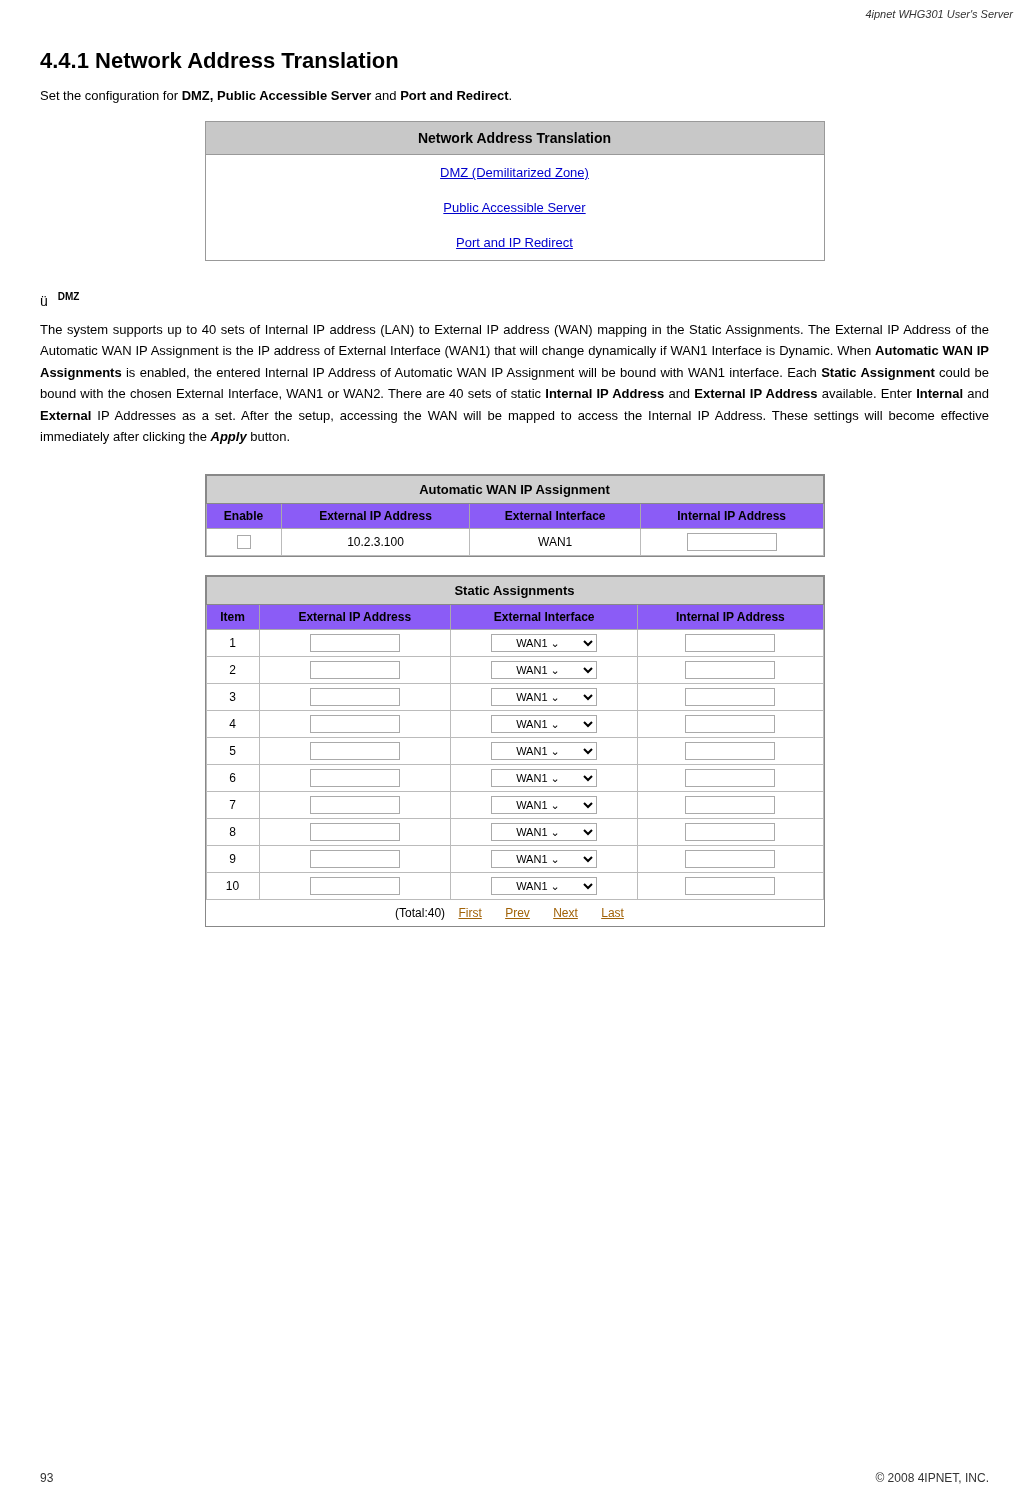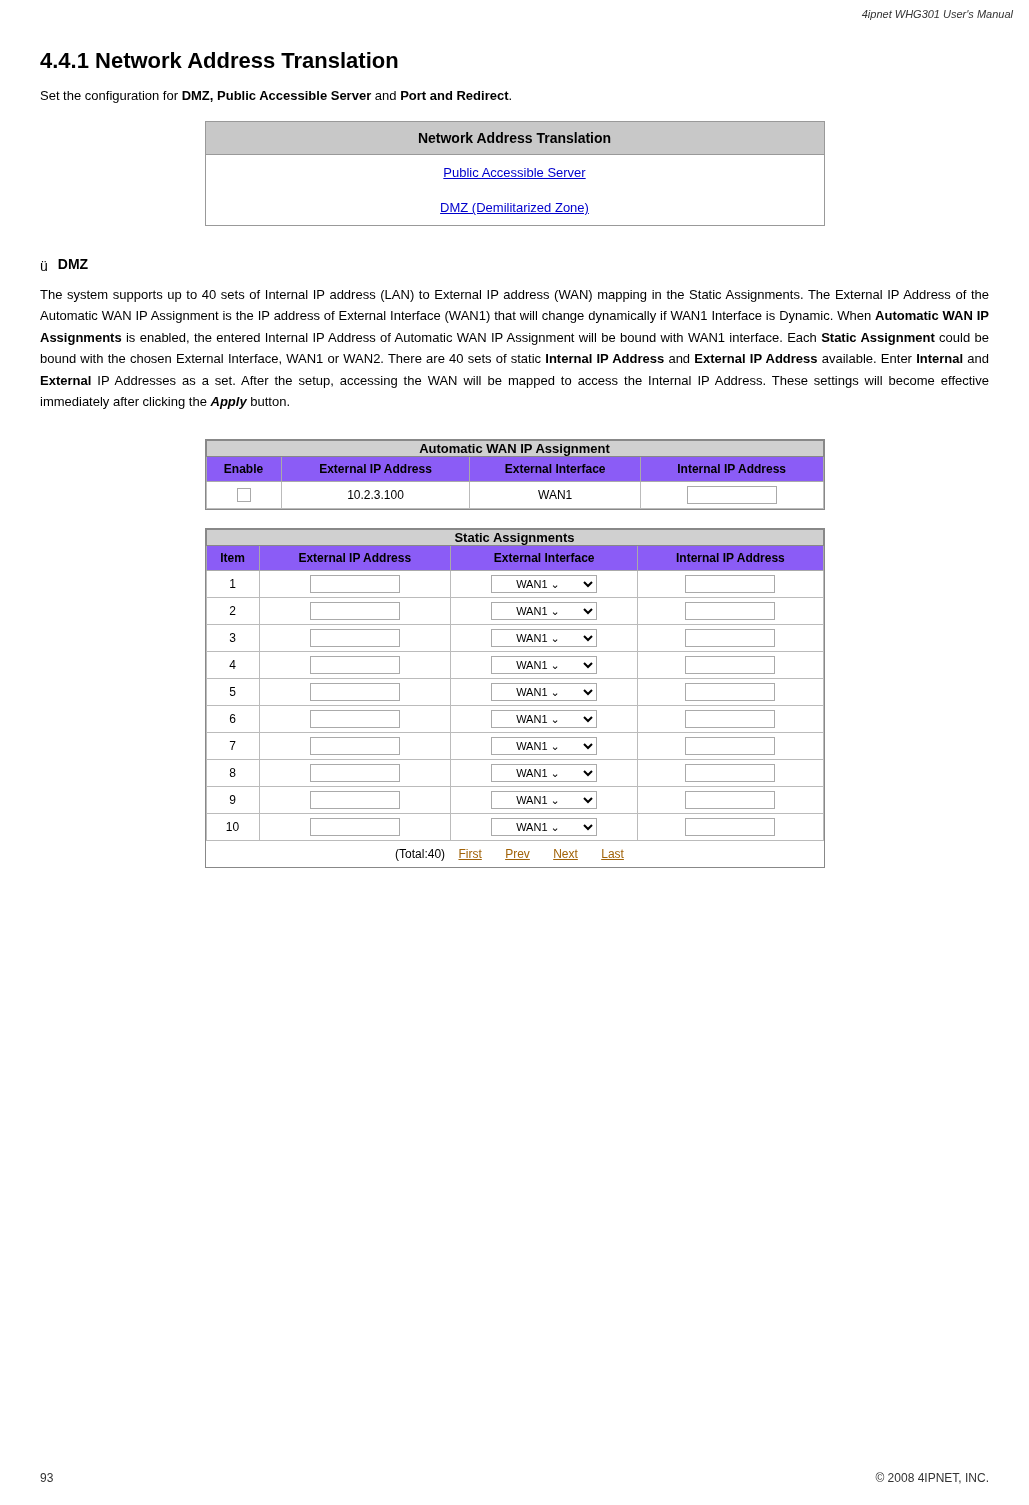--- a/index.html
+++ b/index.html
@@ -80,21 +80,21 @@
       display: flex;
       margin-bottom: 10px;
     }
     .bullet-char {
       font-size: 14px;
       margin-right: 10px;
       margin-top: 2px;
     }
     .section-label {
       font-weight: bold;
-      font-size: 14px;
+      font-size: 10px;
     }
     .body-text {
       font-size: 13px;
       line-height: 1.65;
       margin-bottom: 26px;
       text-align: justify;
     }
     .body-text b { font-weight: bold; }
     .body-text i { font-style: italic; }
 
@@ -106,21 +106,21 @@
       border-collapse: collapse;
     }
     .data-table-wrapper table {
       width: 100%;
       border-collapse: collapse;
       font-size: 12px;
     }
     .data-table-wrapper .table-header-row td {
       background: #d0d0d0;
       text-align: center;
-      padding: 0 4px;
+      padding: 6px 4px;
       font-weight: bold;
       font-size: 13px;
       border: 1px solid #888;
     }
     .data-table-wrapper .col-header-row td {
       background: #8b5cf6;
       text-align: center;
       padding: 5px 4px;
       font-weight: bold;
       font-size: 12px;
@@ -170,43 +170,48 @@
     }
 
     select {
       font-size: 11px;
       padding: 0 2px;
     }
   </style>
 </head>
 <body>
 
-<div class="page-header">4ipnet WHG301 User's Manual</div>
+<div class="page-header">4ipnet WHG301 User's Server</div>
 
 <div class="content">
 
   <h1>4.4.1 Network Address Translation</h1>
 
   <p class="intro-text">
     <span>Set the configuration for </span><b>DMZ, Public Accessible Server</b><span> and </span><b>Port and Redirect</b><span>.</span>
   </p>
 
   <table class="nat-nav-table">
     <tbody>
         <tr>
       <td class="nat-nav-header">Network Address Translation</td>
+    </tr>
+    <tr>
+      <td class="nat-nav-link">
+        <a href="#">DMZ (Demilitarized Zone)</a>
+      </td>
     </tr>
     <tr>
       <td class="nat-nav-link">
         <a href="#">Public Accessible Server</a>
       </td>
     </tr>
     <tr>
       <td class="nat-nav-link">
-        <a href="#">DMZ (Demilitarized Zone)</a>
+        <a href="#">Port and IP Redirect</a>
       </td>
     </tr>
   </tbody>
     </table>
 
   <div class="section-bullet">
     <span class="bullet-char">ü</span>
     <span class="section-label">DMZ</span>
   </div>
 

